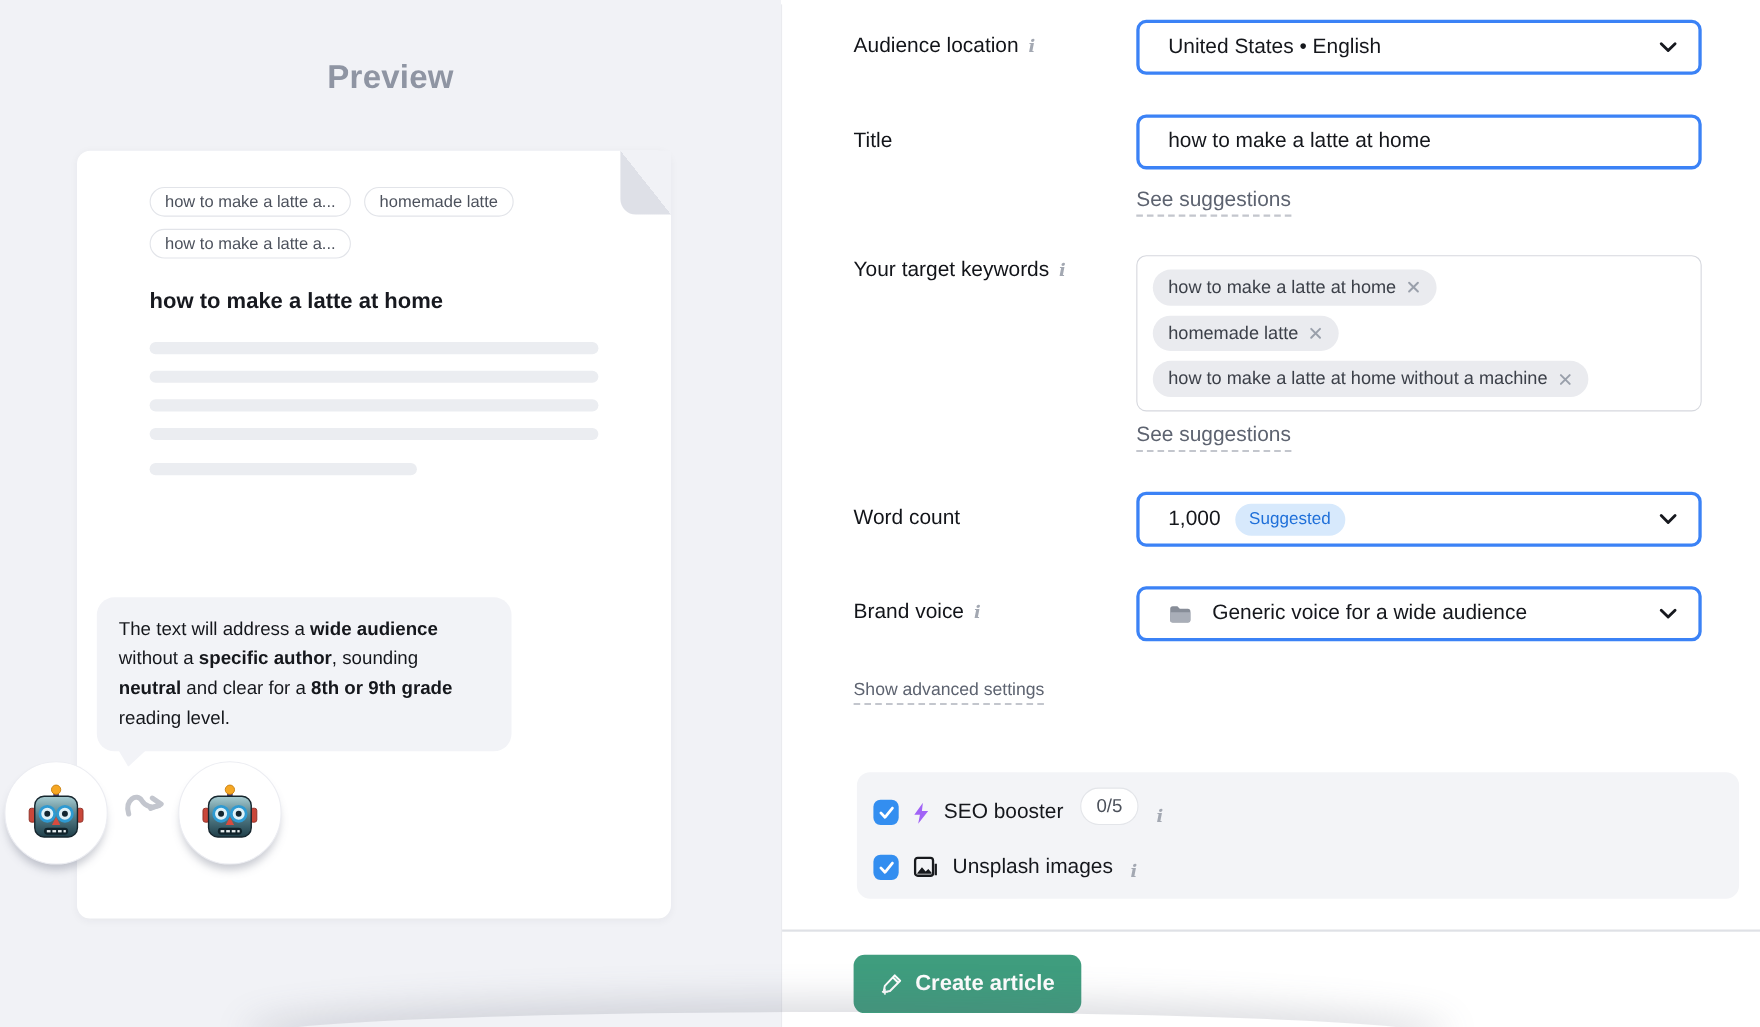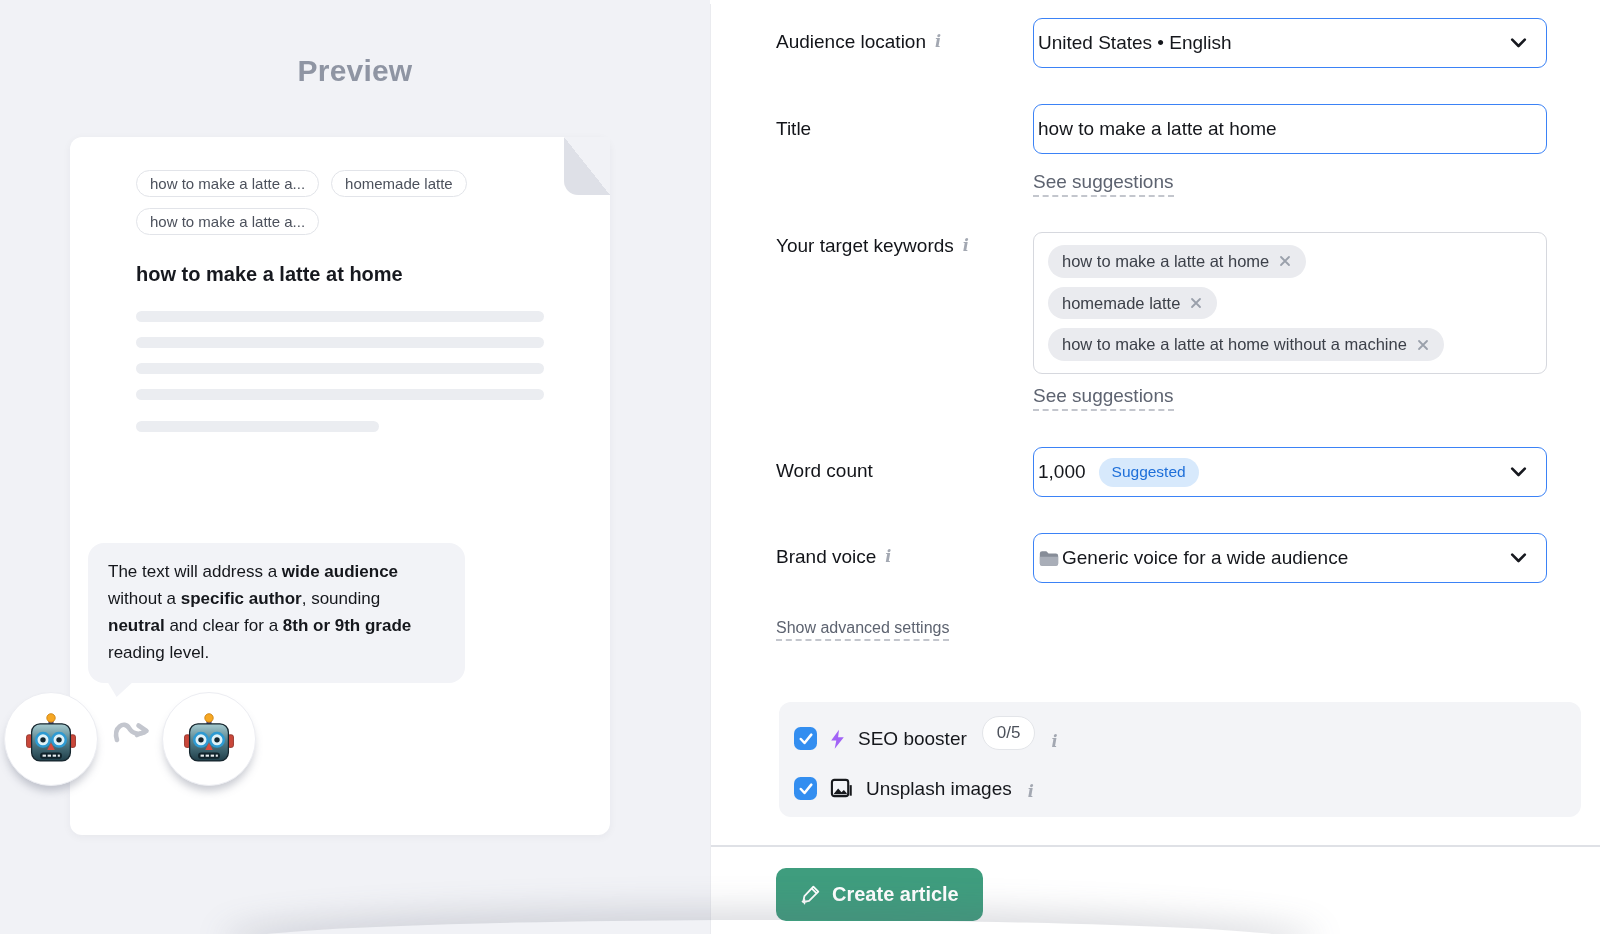--- a/index.html
+++ b/index.html
@@ -42,22 +42,22 @@
   .robots-arrow { position: absolute; left: 110px; top: 712px; z-index: 2; }
 
   
   .right-panel { position: absolute; left: 710px; top: 4px; width: 890px; height: 934px;
     background: #fff; border-left: 1px solid #eaebef; }
   .flabel { position: absolute; left: 65px; display: flex; align-items: center; gap: 9px;
     font-size: 19px; color: #121419; }
   .info { font-family: "DejaVu Serif", serif; font-style: italic; font-weight: 600;
     font-size: 16px; color: #a3a8b2; line-height: 1; cursor: pointer; }
   .field { position: absolute; left: 322px; width: 514px; height: 50px;
-    border: 1px solid #3b82f6; border-radius: 9px; background: #fff;
-    display: flex; align-items: center; padding: 0 4px; font-size: 19px; color: #15171c; cursor: pointer; }
+    border: 3px solid #3b82f6; border-radius: 9px; background: #fff;
+    display: flex; align-items: center; padding: 0 26px; font-size: 19px; color: #15171c; cursor: pointer; }
   .field .chev { position: absolute; right: 19px; top: 50%; transform: translateY(-50%); }
   input.field { cursor: text; font-family: "Liberation Sans", sans-serif; }
 
   .lbl-audience { top: 27px; }
   .fld-audience { top: 14px; }
   .lbl-title { top: 114px; }
   .fld-title { top: 100px; }
   .link-dashed { position: absolute; left: 322px; font-size: 19px; color: #5d6370;
     border-bottom: 2px dashed #c3c6cd; padding-bottom: 2px; cursor: pointer; text-decoration: none; }
   .sugg-1 { top: 167px; }
@@ -67,21 +67,21 @@
     padding: 12px 14px; display: flex; flex-direction: column; align-items: flex-start; gap: 9px; }
   .chip { display: inline-flex; align-items: center; gap: 9px; height: 34px; padding: 0 14px;
     background: #eaebef; border-radius: 17px; font-size: 16.5px; color: #3c4049; white-space: nowrap; }
   .chip .x { display: inline-flex; cursor: pointer; }
   .sugg-2 { top: 381px; }
   .lbl-wordcount { top: 456px; }
   .fld-wordcount { top: 443px; gap: 13px; text-align: center; }
   .badge-suggested { display: inline-flex; align-items: center; height: 29px; padding: 0 13px;
     background: #d7e9fc; color: #1e6fd9; border-radius: 15px; font-size: 15.5px; font-weight: 500; }
   .lbl-brandvoice { top: 542px; }
-  .fld-brandvoice { top: 529px; gap: 2px; }
+  .fld-brandvoice { top: 529px; gap: 18px; }
   .adv-link { top: 615px; left: 65px; font-size: 16px; }
 
   .options-panel { position: absolute; left: 68px; top: 698px; width: 802px; height: 115px;
     background: #f3f4f7; border-radius: 12px; padding: 12px 0 0 15px;
     display: flex; flex-direction: column; gap: 14px; }
   .opt-row { display: flex; align-items: flex-end; gap: 13px; height: 36px; }
   .checkbox { width: 23px; height: 23px; border-radius: 6.5px; background: #338ef0;
     display: flex; align-items: center; justify-content: center; cursor: pointer; flex: none; }
   .opt-label { font-size: 19px; color: #15171c; }
   .badge-count { display: inline-flex; align-items: center; height: 34px; padding: 0 14px;

